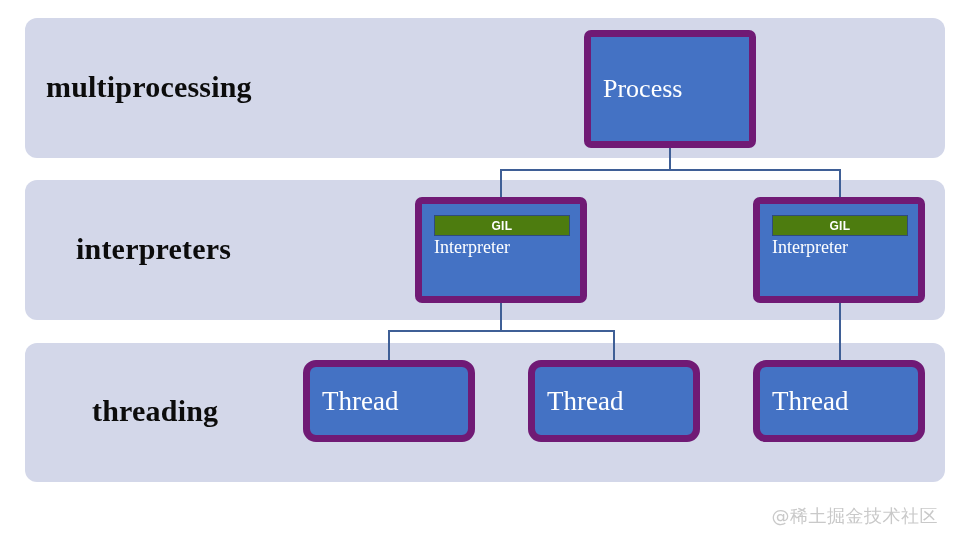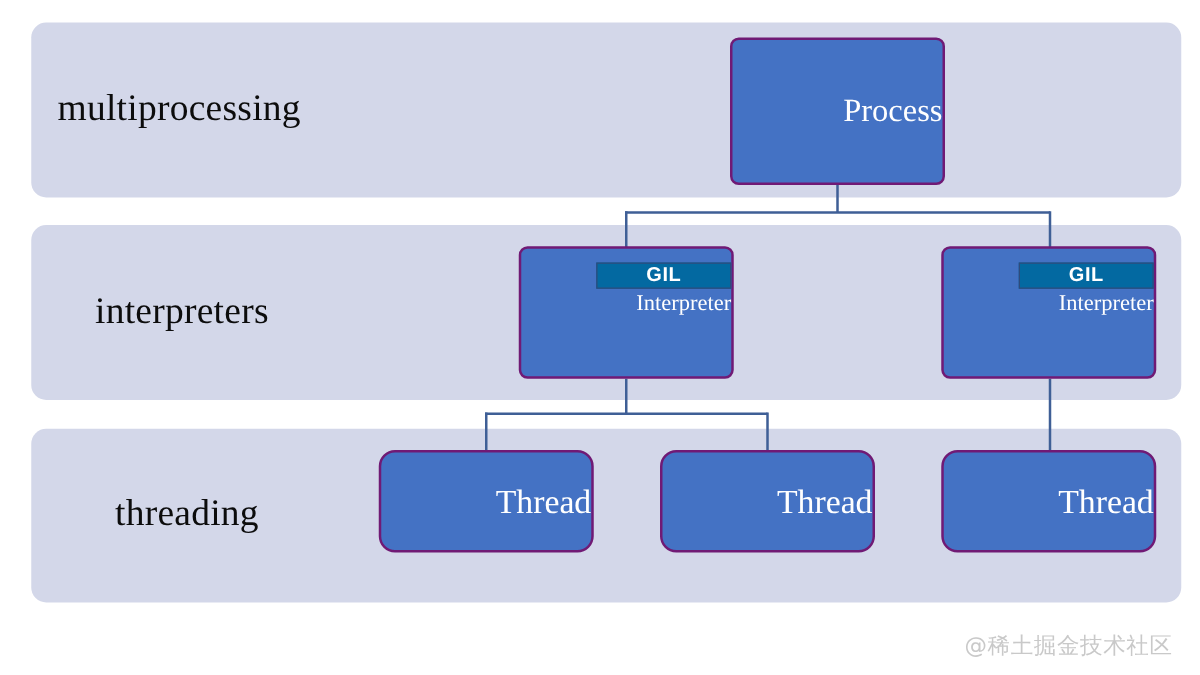--- a/index.html
+++ b/index.html
@@ -26,45 +26,45 @@
   }
   #band-multiprocessing { top: 18px;  height: 140px; }
   #band-interpreters    { top: 180px; height: 140px; }
   #band-threading       { top: 343px; height: 139px; }
 
   .band-label {
     position: absolute;
     color: #0c0c0c;
     font-family: "Liberation Serif", "DejaVu Serif", serif;
     font-size: 30px;
-    font-weight: 400;
+    font-weight: 700;
     letter-spacing: 0.2px;
     white-space: nowrap;
   }
   #label-multiprocessing { left: 46px;  top: 70px;  }
   #label-interpreters    { left: 76px;  top: 232px; }
   #label-threading       { left: 92px;  top: 394px; }
 
   
   .connector {
     position: absolute;
     background: #3f5f96;
   }
   .v-line { width: 2px; }
   .h-line { height: 2px; }
 
   
   .node {
     position: absolute;
     background: #4472c4;
-    border: 2px solid #701a75;
+    border: 7px solid #701a75;
     box-sizing: border-box;
     display: flex;
     flex-direction: column;
-    align-items: flex-end;
+    align-items: flex-start;
     justify-content: center;
     color: #ffffff;
     font-family: "Liberation Serif", "DejaVu Serif", serif;
     padding-left: 12px;
   }
   .node-label {
     color: #ffffff;
     font-size: 27px;
     font-weight: 400;
     line-height: 1.05;
@@ -81,31 +81,31 @@
     width: 172px; height: 106px;
     border-radius: 7px;
     justify-content: flex-start;
     padding-top: 11px;
   }
   #node-interpreter-1 { left: 415px; top: 197px; }
   #node-interpreter-2 { left: 753px; top: 197px; }
   .node-interpreter .node-label { font-size: 18px; margin-top: 2px; }
 
   .gil-badge {
-    width: 108px;
+    width: 136px;
     height: 21px;
-    background: #0369a1;
+    background: #4d7c0f;
     border: 1px solid #2f4b7c;
     box-sizing: border-box;
     display: flex;
     align-items: center;
     justify-content: center;
     color: #ffffff;
     font-family: "Liberation Sans", "DejaVu Sans", sans-serif;
-    font-size: 16px;
+    font-size: 12px;
     font-weight: 700;
     letter-spacing: 0.4px;
   }
 
   .node-thread {
     width: 172px; height: 82px;
     border-radius: 13px;
   }
   #node-thread-1 { left: 303px; top: 360px; }
   #node-thread-2 { left: 528px; top: 360px; }

